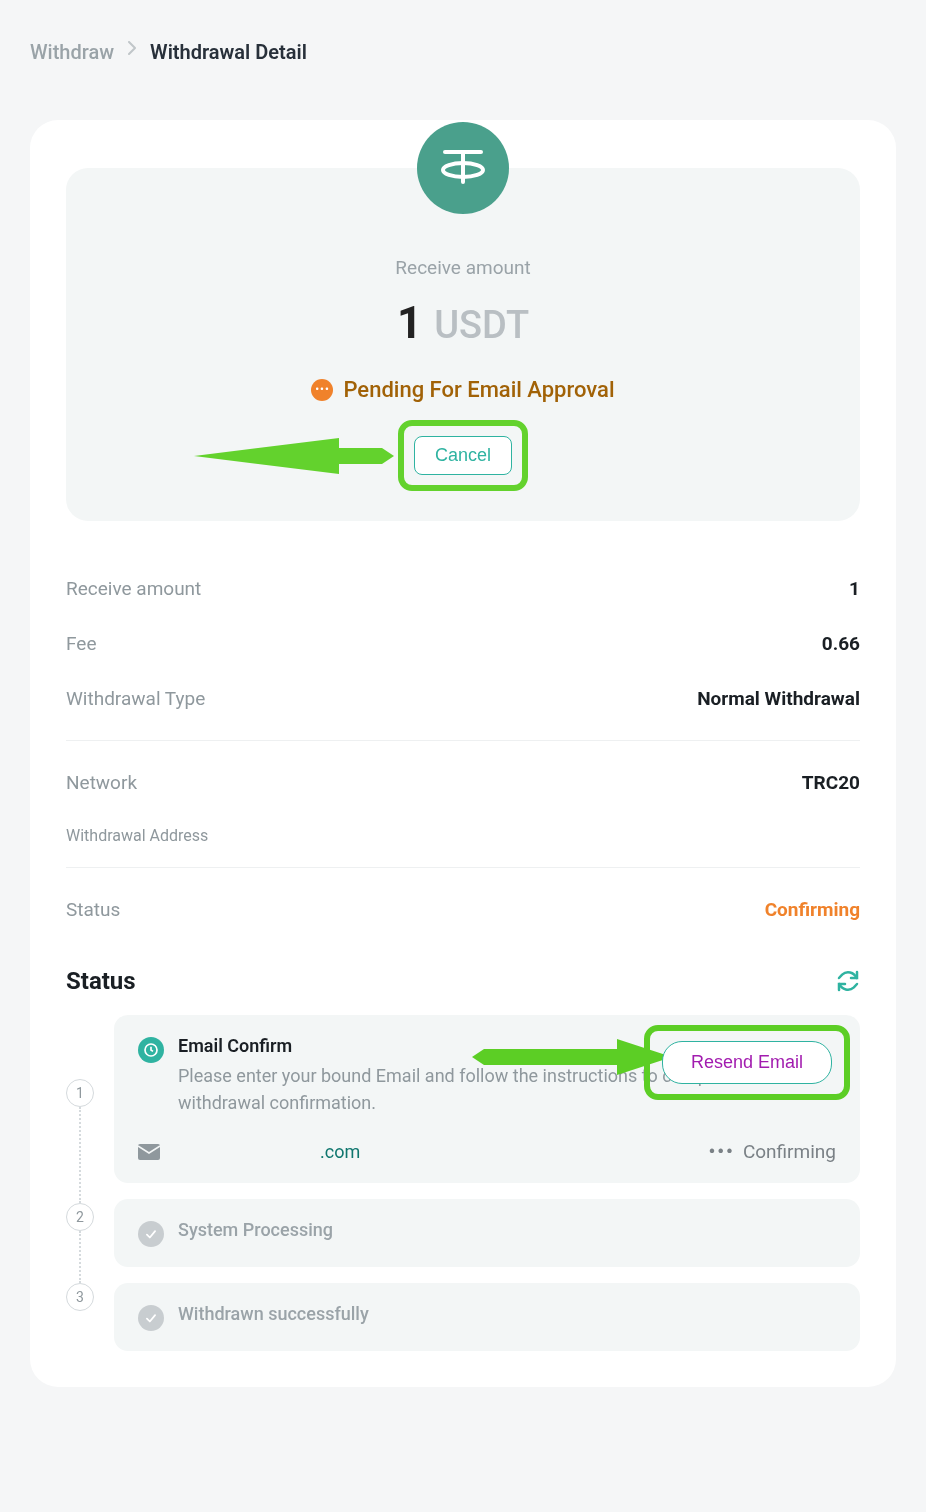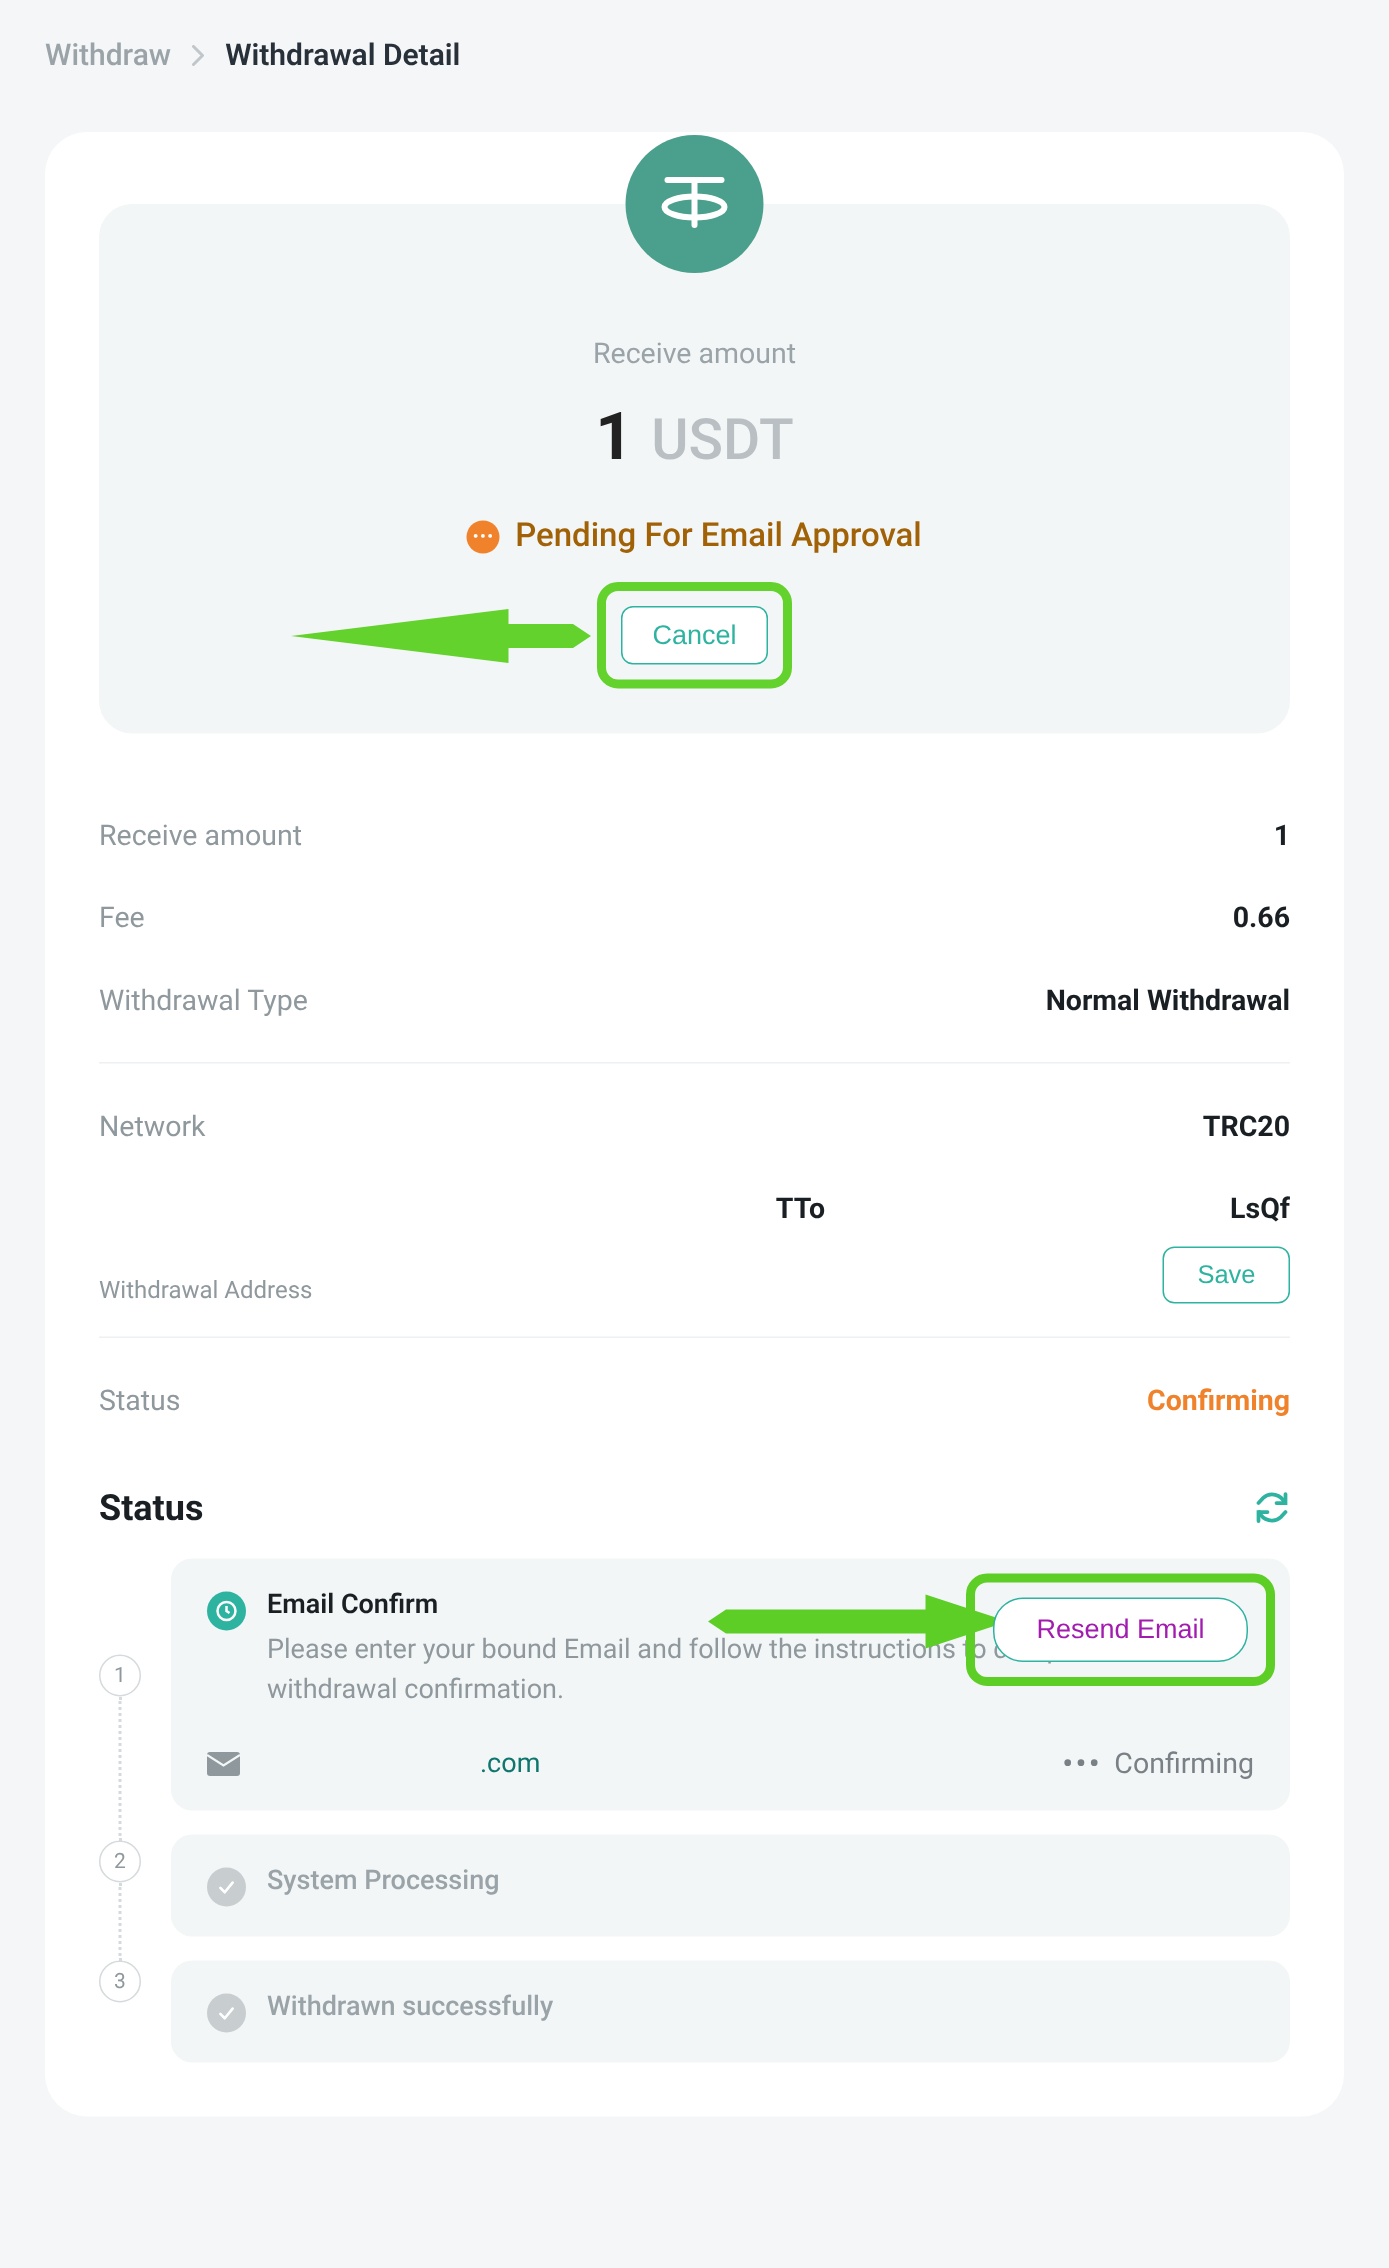--- a/index.html
+++ b/index.html
@@ -4,23 +4,23 @@
 <style>
   * { box-sizing: border-box; margin: 0; padding: 0; }
   body {
     font-family: -apple-system, BlinkMacSystemFont, "Segoe UI", Roboto, sans-serif;
     background: #f5f6f7;
     width: 926px;
     padding: 0;
   }
   .breadcrumb {
     display: flex;
-    align-items: flex-end;
+    align-items: flex-start;
     gap: 14px;
-    padding: 24px 30px;
+    padding: 40px 30px;
     font-size: 20px;
   }
   .breadcrumb-link { color: #9aa3a8; font-weight: 500; }
   .breadcrumb-sep { color: #c0c6c9; font-size: 16px; }
   .breadcrumb-current { color: #28303a; font-weight: 600; }
   .card {
     background: #fff;
     border-radius: 28px;
     margin: 16px 30px 30px;
     padding: 48px 36px 36px;
@@ -278,26 +278,20 @@
 
   <div class="divider"></div>
 
   <div class="detail-row">
     <span class="detail-label">Network</span>
     <span class="detail-value">TRC20</span>
   </div>
 
   <div class="address-row">
     <span class="detail-label">Withdrawal Address</span>
-    <div class="address-right">
-      <span class="address-text">
-        <span>TTo</span><span class="addr-mid"></span><span>LsQf</span>
-      </span>
-      <button class="save-btn">Save</button>
-    </div>
   </div>
 
   <div class="divider"></div>
 
   <div class="detail-row">
     <span class="detail-label">Status</span>
     <span class="status-value">Confirming</span>
   </div>
 
   <div class="status-head">

